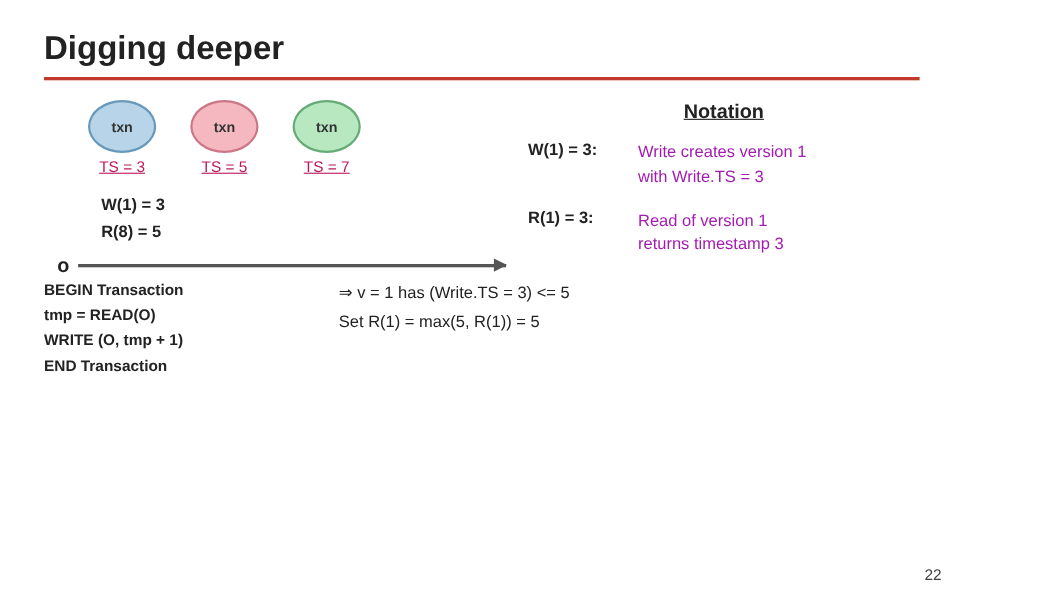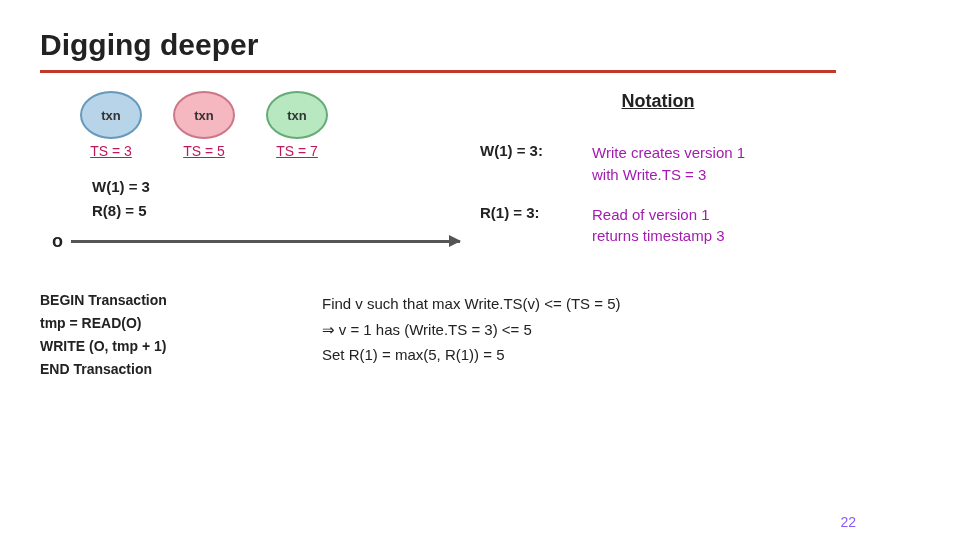--- a/index.html
+++ b/index.html
@@ -48,21 +48,21 @@
     .notation-section {
       flex: 1;
       padding-left: 20px;
     }
 
     .notation-title {
       font-size: 18px;
       font-weight: bold;
       text-decoration: underline;
       color: #222;
-      margin-bottom: 30px;
+      margin-bottom: 16px;
       text-align: center;
     }
 
     .txn-row {
       display: flex;
       align-items: flex-end;
       gap: 31px;
       margin-bottom: 6px;
       padding-left: 40px;
     }
@@ -105,21 +105,21 @@
     .txn-label {
       font-size: 14px;
       color: #be185d;
       text-decoration: underline;
     }
 
     .notation-row {
       display: flex;
       align-items: flex-start;
       margin-bottom: 18px;
-      gap: 22px;
+      gap: 10px;
     }
 
     .notation-key {
       font-size: 15px;
       font-weight: bold;
       color: #222;
       min-width: 90px;
       white-space: nowrap;
     }
 
@@ -167,22 +167,22 @@
       right: -1px;
       top: -5px;
       border-left: 12px solid #555;
       border-top: 6px solid transparent;
       border-bottom: 6px solid transparent;
     }
 
     .bottom-section {
       display: flex;
       flex-direction: row;
-      margin-top: 24px;
-      gap: 42px;
+      margin-top: 0;
+      gap: 28px;
     }
 
     .begin-block {
       flex: 0 0 240px;
       font-size: 14px;
       color: #222;
       line-height: 1.65;
     }
 
     .begin-block .bold {
@@ -195,21 +195,21 @@
       color: #222;
       line-height: 1.7;
       padding-top: 2px;
     }
 
     .page-number {
       position: absolute;
       bottom: 10px;
       right: 20px;
       font-size: 14px;
-      color: #8b5cf6;
+      color: #404040;
     }
 
     .notation-rows {
       display: flex;
       flex-direction: column;
       gap: 0;
     }
   </style>
 </head>
 <body>
@@ -273,21 +273,20 @@
   </div>
 
   <div class="bottom-section">
     <div class="begin-block">
       <div class="bold">BEGIN Transaction</div>
       <div class="bold">  tmp = READ(O)</div>
       <div class="bold">  WRITE (O, tmp + 1)</div>
       <div class="bold">END Transaction</div>
     </div>
     <div class="find-block">
-      <div>Find v such that max Write.TS(v) &lt;= (TS = 5)</div>
       <div>⇒ v = 1 has (Write.TS = 3) &lt;= 5</div>
       <div>Set R(1) = max(5, R(1)) = 5</div>
     </div>
   </div>
 
   <div class="page-number">22</div>
 
 </div>
 
 </body></html>

